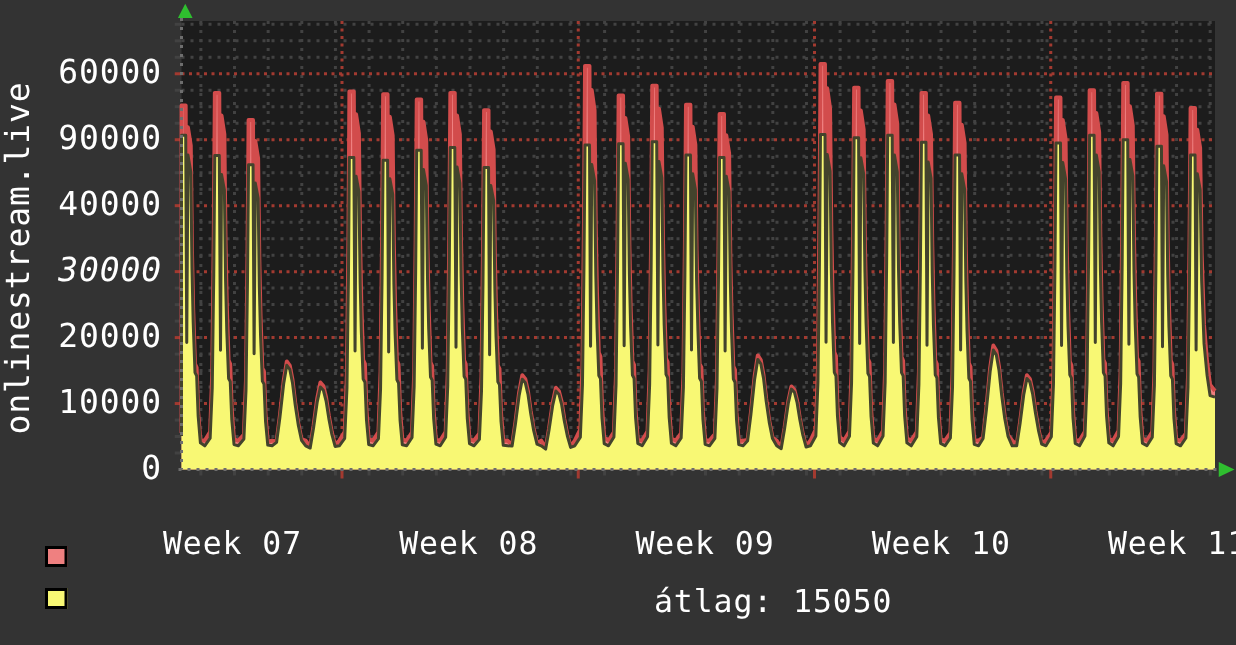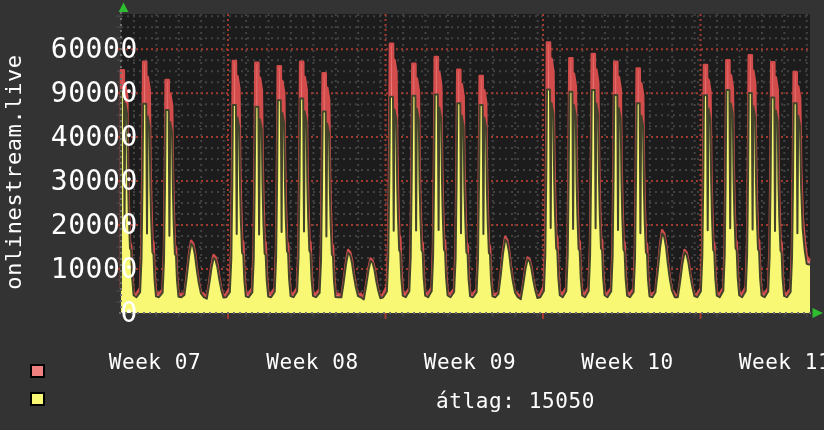--- a/index.html
+++ b/index.html
@@ -2,21 +2,21 @@
 <html><head>
 <meta charset="utf-8">
 <style>
   html,body{margin:0;padding:0;background:#333333;}
   .stage{position:relative;width:824px;height:430px;background:#333333;overflow:hidden;
          font-family:"DejaVu Sans Mono",monospace;color:#ffffff;}
   .stage *{box-sizing:border-box;}
   svg{position:absolute;left:0;top:0;}
   .vtitle{position:absolute;left:13px;top:172px;transform:translate(-50%,-50%) rotate(-90deg);
           font-size:22px;white-space:nowrap;letter-spacing:.6px;}
-  .ylab{position:absolute;left:0;width:108px;text-align:right;font-size:28px;line-height:22px;letter-spacing:.6px;margin-left:30px;}
+  .ylab{position:absolute;left:0;width:108px;text-align:right;font-size:22px;line-height:22px;letter-spacing:.6px;}
   .xlab{position:absolute;width:180px;text-align:center;top:315px;font-size:21px;line-height:22px;letter-spacing:.6px;margin-top:36px;}
   .swatch{position:absolute;width:15px;height:14px;border:2px solid #000;}
   .ltext{position:absolute;font-size:21px;line-height:24px;letter-spacing:.6px;white-space:pre;}
 </style>
 </head>
 <body>
 
 <div class="stage">
   <div class="vtitle">onlinestream.live</div>
   <svg id="plot" width="824" height="430">
@@ -151,21 +151,21 @@
       <polyline points="121.0,290.7 121.0,255.0 121.0,174.8 121.0,90.1 123.8,90.1 124.5,228.3 125.3,103.4 127.2,114.6 128.0,179.2 128.8,214.9 130.0,248.4 131.1,250.6 132.1,277.3 133.6,295.2 136.5,297.2 140.1,292.1 141.5,258.6 142.5,183.2 143.2,103.7 146.2,103.7 147.0,233.5 147.7,116.3 149.6,126.7 150.4,187.4 151.2,220.9 152.4,252.3 153.5,254.4 154.5,279.5 156.0,296.3 158.9,297.2 162.6,292.7 164.0,260.2 165.0,187.1 165.7,109.9 168.7,109.9 169.4,235.8 170.2,122.0 172.1,132.2 172.9,191.1 173.7,223.6 174.9,254.1 176.0,256.1 177.0,280.5 178.5,296.7 181.4,297.2 184.4,294.9 186.6,278.3 189.1,256.0 191.2,243.5 193.2,246.3 195.0,255.3 196.8,269.9 198.8,283.1 201.0,293.5 203.8,297.2 206.8,298.7 209.0,285.5 211.5,267.9 213.6,258.0 215.6,260.2 217.4,267.4 219.2,278.9 221.2,289.4 223.4,297.6 226.2,297.2 229.8,292.2 231.3,258.9 232.3,184.1 232.9,105.0 235.9,105.0 236.7,234.0 237.4,117.5 239.3,127.9 240.1,188.2 240.9,221.5 242.1,252.7 243.3,254.8 244.3,279.7 245.8,296.4 248.7,297.2 252.3,292.4 253.7,259.4 254.7,185.1 255.4,106.8 258.4,106.8 259.1,234.6 259.9,119.2 261.8,129.5 262.6,189.3 263.4,222.3 264.6,253.2 265.7,255.3 266.7,280.0 268.2,296.5 271.1,297.2 274.7,291.7 276.1,257.7 277.1,181.1 277.8,100.2 280.8,100.2 281.6,232.1 282.3,113.0 284.2,123.6 285.0,185.3 285.8,219.4 287.0,251.3 288.1,253.4 289.1,278.9 290.6,296.0 293.5,297.2 297.1,291.5 298.5,257.2 299.5,180.0 300.2,98.4 303.2,98.4 304.0,231.5 304.7,111.3 306.6,122.0 307.4,184.3 308.2,218.6 309.4,250.8 310.5,252.9 311.5,278.7 313.0,295.8 316.0,297.2 319.6,292.9 321.0,260.6 322.0,188.1 322.7,111.6 325.7,111.6 326.4,236.5 327.2,123.7 329.1,133.8 329.9,192.2 330.7,224.4 331.9,254.6 333.0,256.6 334.0,280.8 335.5,296.9 338.4,297.2 341.4,297.3 343.6,282.9 346.1,263.6 348.2,252.8 350.2,255.2 352.0,263.0 353.8,275.7 355.8,287.1 358.0,296.1 360.8,297.2 363.8,299.4 366.0,286.8 368.5,270.1 370.6,260.7 372.6,262.8 374.4,269.6 376.2,280.6 378.2,290.5 380.4,298.3 383.2,297.2 386.9,291.4 388.3,256.8 389.3,178.9 390.0,96.7 393.0,96.7 393.7,230.8 394.5,109.6 396.4,120.5 397.2,183.2 398.0,217.8 399.2,250.3 400.3,252.4 401.3,278.4 402.8,295.7 405.7,297.2 409.3,291.3 410.7,256.5 411.7,178.3 412.4,95.8 415.4,95.8 416.1,230.5 416.9,108.8 418.8,119.7 419.6,182.7 420.4,217.4 421.6,250.0 422.7,252.2 423.7,278.2 425.2,295.6 428.1,297.2 431.7,291.1 433.1,256.2 434.1,177.5 434.8,94.5 437.8,94.5 438.6,230.0 439.3,107.6 441.2,118.5 442.0,181.9 442.8,216.8 444.0,249.6 445.1,251.8 446.1,278.0 447.6,295.5 450.5,297.2 454.1,292.0 455.6,258.5 456.6,183.0 457.3,103.3 460.3,103.3 461.0,233.3 461.8,115.8 463.6,126.3 464.4,187.2 465.3,220.7 466.4,252.2 467.6,254.3 468.6,279.4 470.1,296.2 473.0,297.2 476.6,292.2 478.0,258.9 479.0,184.1 479.7,105.0 482.7,105.0 483.4,234.0 484.2,117.5 486.1,127.9 486.9,188.2 487.7,221.5 488.9,252.7 490.0,254.8 491.0,279.7 492.5,296.4 495.4,297.2 498.4,293.9 500.6,276.3 503.1,252.8 505.2,239.6 507.2,242.5 509.0,252.1 510.8,267.5 512.8,281.4 515.0,292.4 517.8,297.2 520.8,299.1 523.0,286.2 525.5,269.0 527.6,259.4 529.6,261.5 531.4,268.5 533.2,279.7 535.2,289.9 537.4,298.0 540.3,297.2 543.9,290.7 545.3,254.9 546.3,174.5 547.0,89.6 550.0,89.6 550.7,228.1 551.5,103.0 553.4,114.2 554.2,179.0 555.0,214.7 556.2,248.2 557.3,250.5 558.3,277.3 559.8,295.1 562.7,297.2 566.3,290.9 567.7,255.5 568.7,175.9 569.4,91.8 572.4,91.8 573.1,229.0 573.9,105.1 575.8,116.2 576.6,180.3 577.4,215.7 578.6,248.9 579.7,251.1 580.7,277.6 582.2,295.3 585.1,297.2 588.7,290.7 590.1,255.0 591.1,174.8 591.8,90.1 594.8,90.1 595.6,228.3 596.3,103.4 598.2,114.6 599.0,179.2 599.8,214.9 601.0,248.4 602.1,250.6 603.1,277.3 604.6,295.2 607.5,297.2 611.2,291.2 612.6,256.3 613.6,177.8 614.3,94.9 617.3,94.9 618.0,230.1 618.8,108.0 620.7,118.9 621.5,182.1 622.3,217.0 623.5,249.8 624.6,251.9 625.6,278.1 627.1,295.6 630.0,297.2 633.6,292.0 635.0,258.5 636.0,183.0 636.7,103.3 639.7,103.3 640.4,233.3 641.2,115.8 643.1,126.3 643.9,187.2 644.7,220.7 645.9,252.2 647.0,254.3 648.0,279.4 649.5,296.2 652.4,297.2 655.4,292.3 657.6,273.2 660.1,247.7 662.2,233.4 664.2,236.6 666.0,246.9 667.8,263.7 669.8,278.8 672.0,290.7 674.8,297.2 677.8,297.2 680.0,282.7 682.5,263.2 684.6,252.3 686.6,254.7 688.4,262.6 690.3,275.4 692.3,286.9 694.4,296.0 697.3,297.2 700.9,291.2 702.3,256.4 703.3,178.1 704.0,95.3 707.0,95.3 707.7,230.3 708.5,108.4 710.4,119.3 711.2,182.4 712.0,217.2 713.2,249.9 714.3,252.1 715.3,278.2 716.8,295.6 719.7,297.2 723.3,290.7 724.7,255.0 725.7,174.8 726.4,90.1 729.4,90.1 730.2,228.3 730.9,103.4 732.8,114.6 733.6,179.2 734.4,214.9 735.6,248.4 736.7,250.6 737.7,277.3 739.2,295.2 742.1,297.2 745.7,291.0 747.1,255.8 748.1,176.7 748.8,93.1 751.8,93.1 752.6,229.5 753.3,106.3 755.2,117.3 756.0,181.1 756.8,216.3 758.0,249.2 759.1,251.4 760.1,277.8 761.6,295.4 764.6,297.2 768.2,291.5 769.6,257.0 770.6,179.4 771.3,97.5 774.3,97.5 775.0,231.1 775.8,110.5 777.7,121.2 778.5,183.7 779.3,218.2 780.5,250.5 781.6,252.7 782.6,278.5 784.1,295.8 787.0,297.2 790.6,292.0 792.0,258.5 793.0,183.0 793.7,103.3 796.7,103.3 797.4,233.3 798.2,115.8 800.1,126.3 801.1,187.2 802.7,229.1 804.7,250.1 806.7,263.7 810.0,264.8" fill="none" stroke="#43432c" stroke-width="2" stroke-linejoin="round"></polyline>
       <line x1="121" y1="12" x2="121" y2="313" stroke="#6e6e6e" stroke-width="2" stroke-dasharray="2 4"></line>
       <line x1="119" y1="313" x2="813" y2="313" stroke="#6e6e6e" stroke-width="2" stroke-dasharray="2 4"></line>
       <polygon points="123.5,2.5 118.6,12 128.4,12" fill="#2fbe2f"></polygon>
       <polygon points="823,313 812.5,308 812.5,318" fill="#2fbe2f"></polygon>
     </svg>
   <div id="ylabels">
       <div class="ylab" style="top: 302px;">0</div>
       <div class="ylab" style="top: 258.029px;">10000</div>
       <div class="ylab" style="top: 214.059px; text-align: right;">20000</div>
-      <div class="ylab" style="top: 170.088px;">30000</div>
+      <div class="ylab" style="top: 170.088px; font-style: italic;">30000</div>
       <div class="ylab" style="top: 126.118px;">40000</div>
       <div class="ylab" style="top: 82.1471px;">90000</div>
       <div class="ylab" style="top: 38.1765px;">60000</div>
     </div>
   <div id="xlabels">
       <div class="xlab" style="left: 65px;">Week 07</div>
       <div class="xlab" style="left: 222.5px;">Week 08</div>
       <div class="xlab" style="left: 380px;">Week 09</div>
       <div class="xlab" style="left: 537.5px;">Week 10</div>
       <div class="xlab" style="left: 695px;">Week 11</div>

